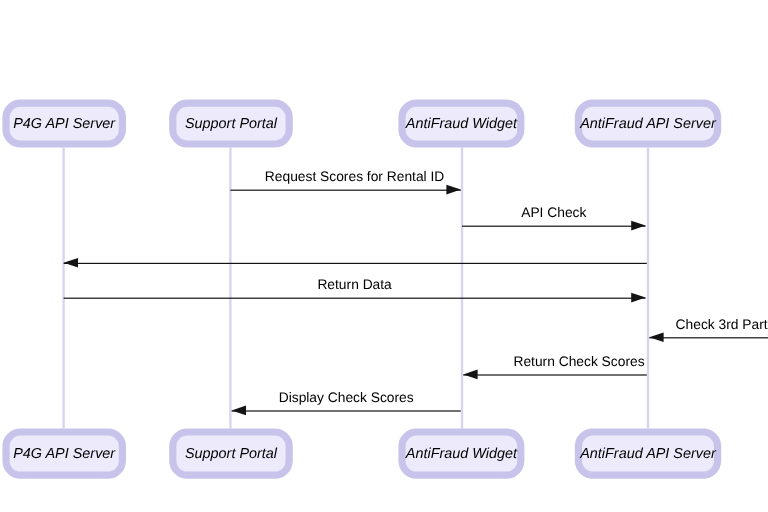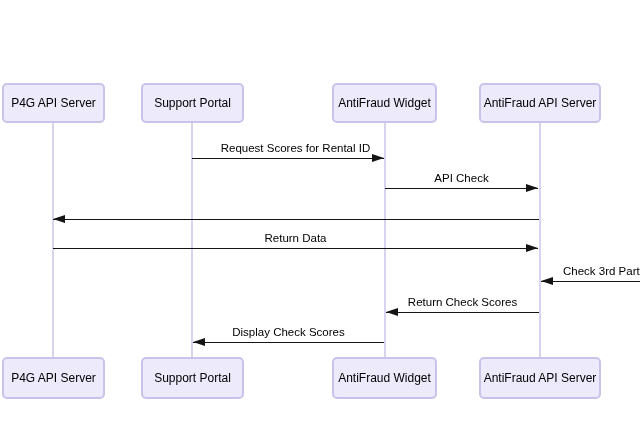--- a/index.html
+++ b/index.html
@@ -8,29 +8,30 @@
     position: relative;
     width: 640px;
     height: 427px;
     background: #ffffff;
     overflow: hidden;
     font-family: "Liberation Sans", sans-serif;
   }
   .actor-box {
     position: absolute;
     box-sizing: border-box;
-    border: 2px solid #404040;
+    border: 6px solid #404040;
     background: #eceafb;
-    border-radius: 5px;
+    border-radius: 15px;
     display: flex;
     align-items: center;
     justify-content: center;
     font-size: 12px;
     color: #000000;
     white-space: nowrap;
+    font-style: italic;
   }
   .lifeline {
     position: absolute;
     width: 1.5px;
     background: #d8d4f0;
   }
   .msg-line {
     position: absolute;
     height: 1.3px;
     background: #141414;
@@ -80,17 +81,17 @@
     <div class="msg-line" style="left: 53px; top: 219px; width: 486px; background: rgb(20, 20, 20);"></div>
     <div class="arrowhead left" style="left: 53px; top: 215px; border-right-color: rgb(20, 20, 20);"></div>
     <div class="msg-line" style="left: 53px; top: 248px; width: 485px; background: rgb(20, 20, 20);"></div>
     <div class="arrowhead right" style="left: 526px; top: 244px; border-left-color: rgb(20, 20, 20);"></div>
     <div class="msg-label" style="left: 53px; top: 231px; width: 485px; color: rgb(0, 0, 0);">Return Data</div>
     <div class="msg-line" style="left: 541px; top: 281px; width: 99px; background: rgb(20, 20, 20);"></div>
     <div class="arrowhead left" style="left: 541px; top: 277px; border-right-color: rgb(20, 20, 20);"></div>
     <div class="msg-label clipped" style="left: 563px; top: 264px; color: rgb(0, 0, 0);">Check 3rd Party</div>
     <div class="msg-line" style="left: 386px; top: 312px; width: 153px; background: rgb(20, 20, 20);"></div>
     <div class="arrowhead left" style="left: 386px; top: 308px; border-right-color: rgb(20, 20, 20);"></div>
-    <div class="msg-label" style="left: 386px; top: 295px; width: 153px; color: rgb(0, 0, 0);">Return Check Scores</div>
+    <div class="msg-label" style="left: 406px; top: 295px; width: 153px; color: rgb(0, 0, 0);">Return Check Scores</div>
     <div class="msg-line" style="left: 193px; top: 342px; width: 191px; background: rgb(20, 20, 20);"></div>
     <div class="arrowhead left" style="left: 193px; top: 338px; border-right-color: rgb(20, 20, 20);"></div>
     <div class="msg-label" style="left: 193px; top: 325px; width: 191px; color: rgb(0, 0, 0);">Display Check Scores</div>
   </div>
 
 </body></html>

